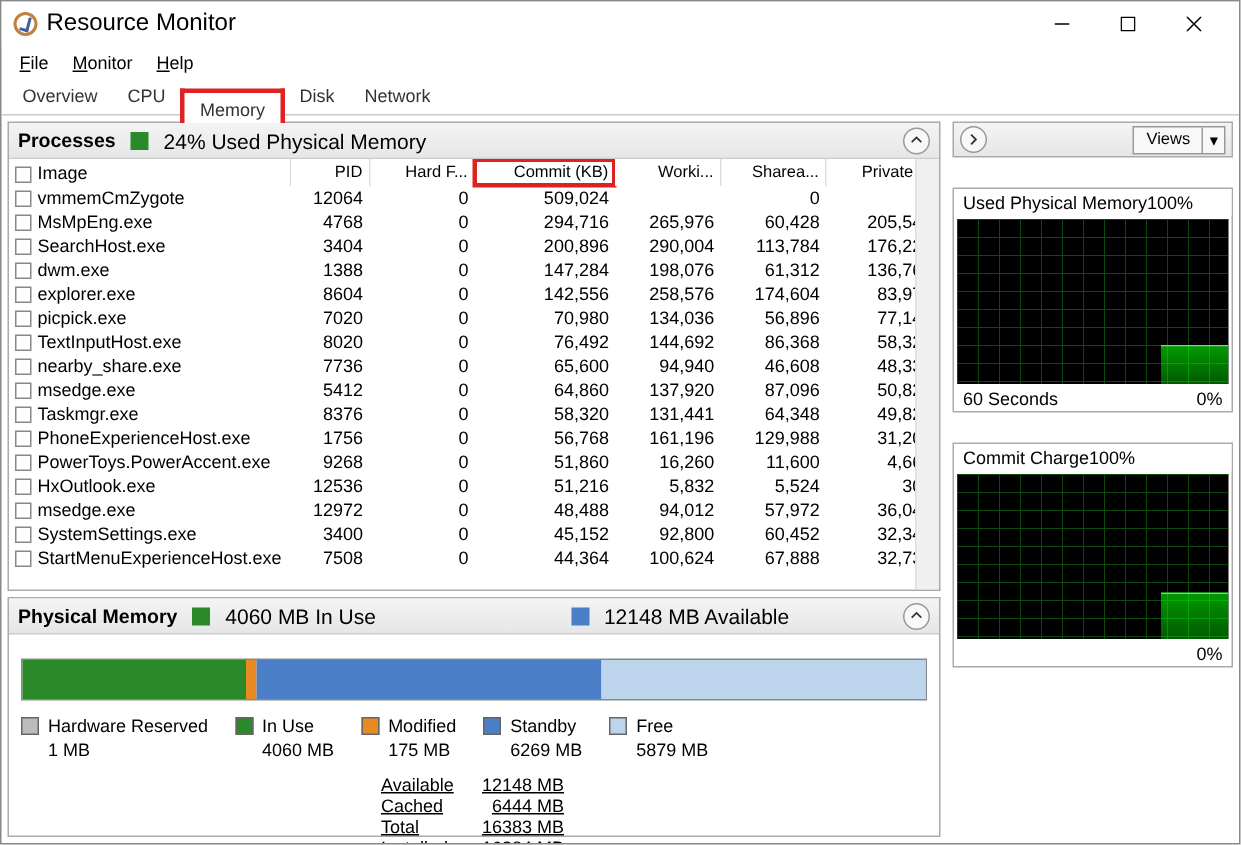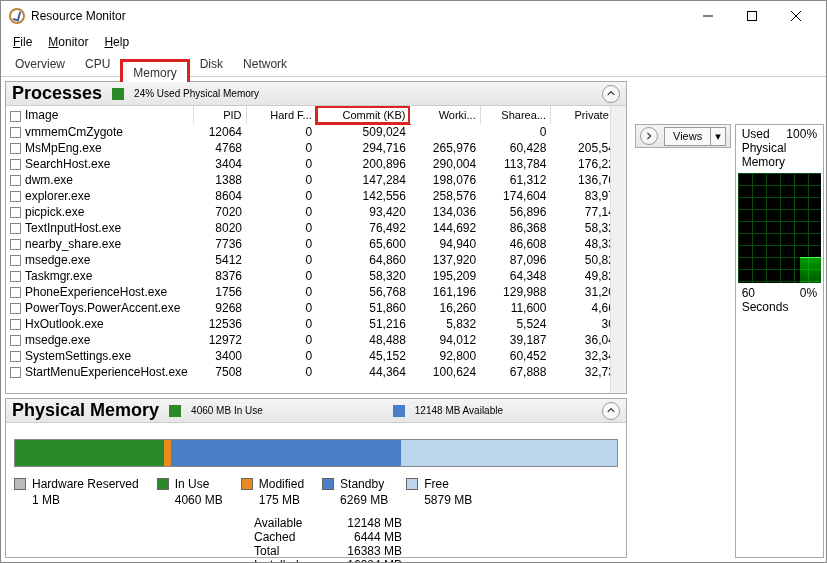--- a/index.html
+++ b/index.html
@@ -1,37 +1,37 @@
 <!DOCTYPE html>
 <html><head>
 <meta charset="utf-8">
 <style>
 * { margin: 0; padding: 0; box-sizing: border-box; font-family: 'Segoe UI', Tahoma, sans-serif; font-size: 12px; }
 body { background: #fff; width: 827px; height: 563px; overflow: hidden; border: 1px solid #888; }
 .titlebar { height: 30px; display: flex; align-items: center; padding: 0 8px; background: #fff; }
 .title-icon { width: 16px; height: 16px; border: 2px solid #c08040; border-radius: 50%; margin-right: 6px; position: relative; }
 .title-icon::after { content: ''; position: absolute; left: 3px; top: 1px; width: 4px; height: 8px; border: 2px solid #4060a0; border-width: 0 2px 2px 0; transform: rotate(15deg); }
-.title-text { flex: 1; font-size: 12px; }
+.title-text { flex: 1; font-size: 16px; }
 .winbtns { display: flex; gap: 0; }
 .winbtn { width: 44px; height: 28px; display: flex; align-items: center; justify-content: center; cursor: pointer; }
 .winbtn svg { width: 10px; height: 10px; }
 .menubar { height: 22px; display: flex; align-items: center; padding: 0 4px; }
 .menu-item { padding: 2px 8px; cursor: pointer; }
 .menu-item u { text-decoration: underline; }
 .tabbar { height: 24px; display: flex; padding: 0 4px; border-bottom: 1px solid #ccc; }
 .tab { padding: 4px 10px; cursor: pointer; color: #333; }
 .tab.active { border: 3px solid #d22; border-bottom: none; background: #fff; position: relative; top: 6px; font-weight: 500; }
 .main { display: flex; height: calc(100% - 76px); }
 .left { flex: 1; display: flex; flex-direction: column; padding: 4px; gap: 4px; min-width: 0; }
-.right { width: 195px; padding: 4px; display: flex; flex-direction: row; gap: 4px; margin-top: 43px; }
+.right { width: 195px; padding: 4px; display: flex; flex-direction: column; gap: 20px; }
 .panel { border: 1px solid #aaa; }
 .panel-head { height: 24px; background: linear-gradient(#f4f4f4,#e6e6e6); display: flex; align-items: center; padding: 0 6px; border-bottom: 1px solid #ccc; gap: 10px; }
-.panel-title { font-weight: 600; font-size: 18px; }
+.panel-title { font-weight: 600; font-size: 13px; }
 .status-box { width: 12px; height: 12px; background: #2a8a2a; }
-.status-text { font-size: 10px; }
+.status-text { font-size: 14px; }
 .collapse-btn { margin-left: auto; width: 18px; height: 18px; border: 1px solid #999; border-radius: 50%; background: #f8f8f8; display: flex; align-items: center; justify-content: center; cursor: pointer; }
 .expand-btn { width: 18px; height: 18px; border: 1px solid #999; border-radius: 50%; background: #f8f8f8; display: flex; align-items: center; justify-content: center; cursor: pointer; }
 .proc-panel { flex: 1; min-height: 0; display: flex; flex-direction: column; }
 .table-wrap { flex: 1; overflow: hidden; position: relative; }
 table { width: 100%; border-collapse: collapse; table-layout: fixed; }
 thead th { text-align: left; padding: 2px 4px; font-weight: 400; font-size: 11px; border-right: 1px solid #ddd; background: #fff; white-space: nowrap; overflow: hidden; text-overflow: ellipsis; position: sticky; top: 0; }
 thead th.num { text-align: right; }
 th.highlight { outline: 3px solid #d22; outline-offset: -2px; }
 tbody td { padding: 1px 4px; font-size: 12px; white-space: nowrap; overflow: hidden; text-overflow: ellipsis; }
 tbody td.num { text-align: right; }
@@ -39,21 +39,21 @@
 .scrollbar-stub { position: absolute; right: 0; top: 0; width: 16px; height: 100%; background: #f0f0f0; border-left: 1px solid #ddd; }
 .phys-panel { height: 160px; }
 .phys-body { padding: 8px; }
 .membar { width: 100%; height: 28px; border: 1px solid #888; display: flex; margin-top: 8px; }
 .membar div { height: 100%; }
 .legend { display: flex; gap: 18px; margin-top: 10px; flex-wrap: wrap; }
 .leg-item { display: flex; gap: 6px; align-items: flex-start; }
 .leg-sw { width: 12px; height: 12px; border: 1px solid #666; margin-top: 1px; }
 .leg-txt { font-size: 11px; line-height: 1.3; }
 .mem-stats { margin-top: 8px; margin-left: 240px; font-size: 11px; }
-.mem-stats div { display: flex; gap: 26px; }
+.mem-stats div { display: flex; gap: 0; text-decoration: underline; }
 .mem-stats .k { width: 54px; }
 .mem-stats .v { width: 68px; text-align: right; }
 .right-head { height: 24px; background: linear-gradient(#f4f4f4,#e6e6e6); border: 1px solid #aaa; display: flex; align-items: center; padding: 0 4px; gap: 6px; }
 .views-btn { margin-left: auto; display: flex; border: 1px solid #999; background: #f8f8f8; }
 .views-btn span { padding: 2px 8px; font-size: 11px; }
 .views-btn .dd { border-left: 1px solid #999; padding: 2px 4px; }
 .graph-section { border: 1px solid #aaa; }
 .graph-head { display: flex; padding: 2px 6px; font-size: 11px; background: #fff; }
 .graph-canvas { height: 110px; background: #000; margin: 2px; position: relative; overflow: hidden; }
 .graph-grid { position: absolute; inset: 0; background-image: linear-gradient(#0a4a0a 1px, transparent 1px), linear-gradient(90deg, #0a4a0a 1px, transparent 1px); background-size: 14px 12px; }
@@ -180,21 +180,21 @@
                 <td class="num">0</td>
                 <td class="num">142,556</td>
                 <td class="num">258,576</td>
                 <td class="num">174,604</td>
                 <td class="num">83,972</td>
               </tr>
               <tr>
                 <td><span class="chk"></span>picpick.exe</td>
                 <td class="num">7020</td>
                 <td class="num">0</td>
-                <td class="num">93,420</td>
+                <td class="num">70,980</td>
                 <td class="num">134,036</td>
                 <td class="num">56,896</td>
                 <td class="num">77,140</td>
               </tr>
               <tr>
                 <td><span class="chk"></span>TextInputHost.exe</td>
                 <td class="num">8020</td>
                 <td class="num">0</td>
                 <td class="num">76,492</td>
                 <td class="num">144,692</td>
@@ -217,21 +217,21 @@
                 <td class="num">64,860</td>
                 <td class="num">137,920</td>
                 <td class="num">87,096</td>
                 <td class="num">50,824</td>
               </tr>
               <tr>
                 <td><span class="chk"></span>Taskmgr.exe</td>
                 <td class="num">8376</td>
                 <td class="num">0</td>
                 <td class="num">58,320</td>
-                <td class="num">195,209</td>
+                <td class="num">131,441</td>
                 <td class="num">64,348</td>
                 <td class="num">49,820</td>
               </tr>
               <tr>
                 <td><span class="chk"></span>PhoneExperienceHost.exe</td>
                 <td class="num">1756</td>
                 <td class="num">0</td>
                 <td class="num">56,768</td>
                 <td class="num">161,196</td>
                 <td class="num">129,988</td>
@@ -254,21 +254,21 @@
                 <td class="num">5,832</td>
                 <td class="num">5,524</td>
                 <td class="num">308</td>
               </tr>
               <tr>
                 <td><span class="chk"></span>msedge.exe</td>
                 <td class="num">12972</td>
                 <td class="num">0</td>
                 <td class="num">48,488</td>
                 <td class="num">94,012</td>
-                <td class="num">39,187</td>
+                <td class="num">57,972</td>
                 <td class="num">36,040</td>
               </tr>
               <tr>
                 <td><span class="chk"></span>SystemSettings.exe</td>
                 <td class="num">3400</td>
                 <td class="num">0</td>
                 <td class="num">45,152</td>
                 <td class="num">92,800</td>
                 <td class="num">60,452</td>
                 <td class="num">32,348</td>

